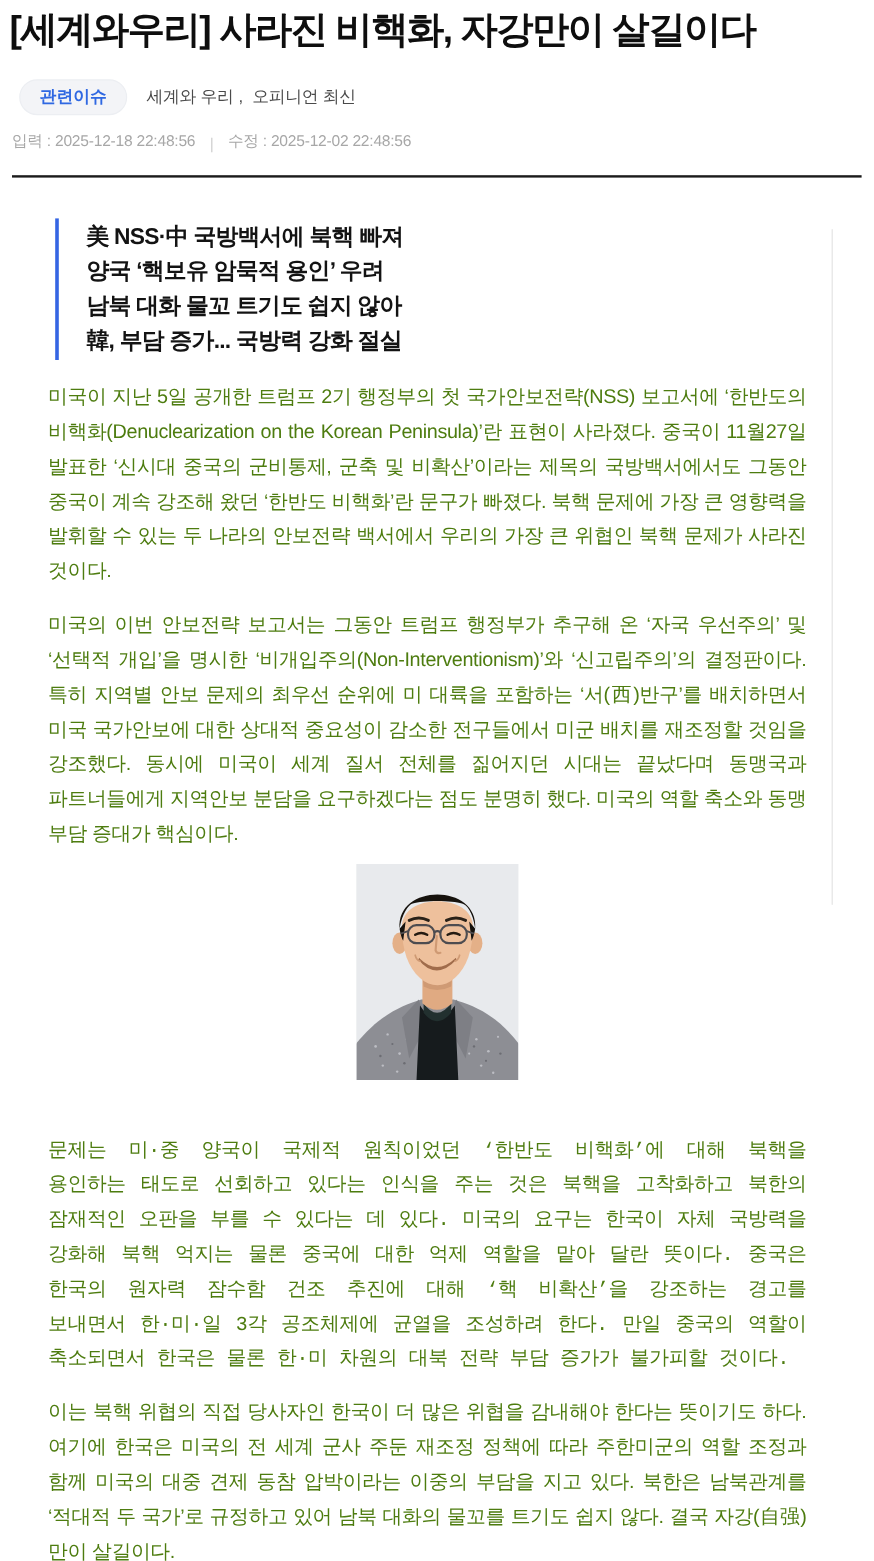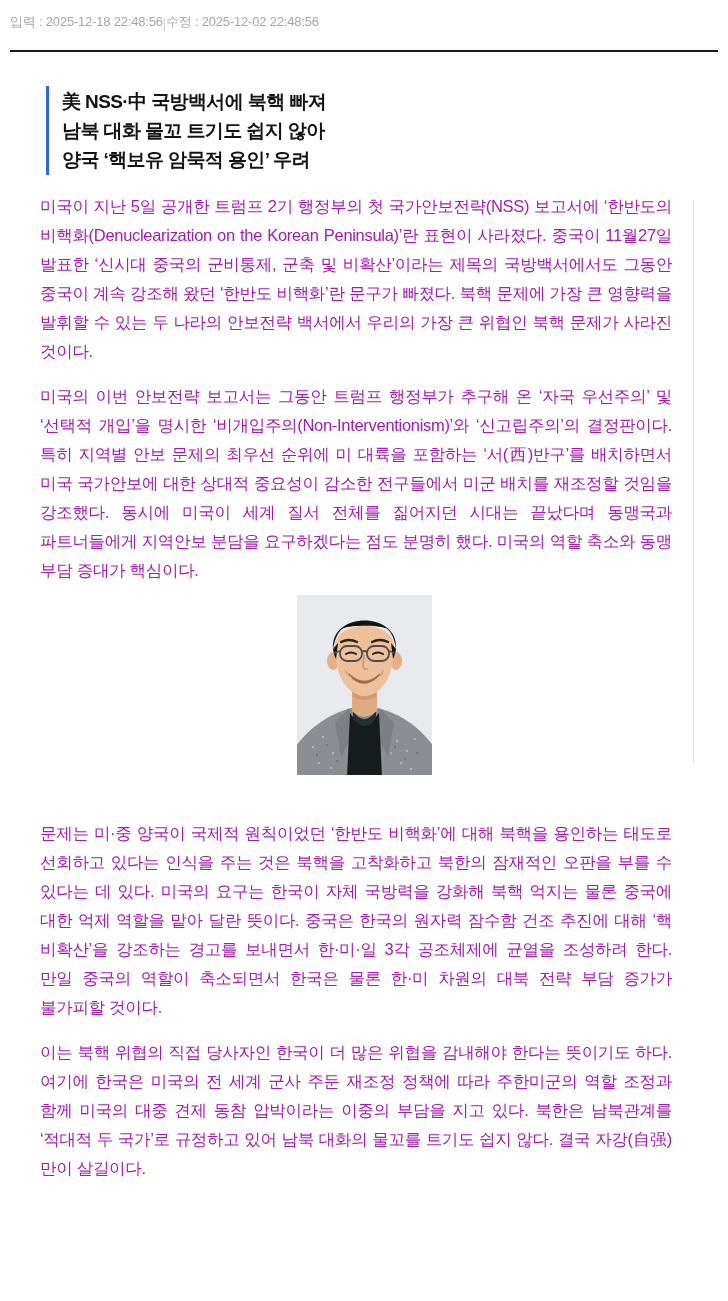--- a/index.html
+++ b/index.html
@@ -22,83 +22,92 @@
   }
   .issue-badge{
     display:inline-block;background:#f3f4f7;border:1px solid #eceef2;
     color:#2f68e2;font-size:14px;font-weight:700;
     padding:5px 16px;border-radius:16px;cursor:pointer;
   }
   .cats{font-size:14px;color:#4a4a4a;letter-spacing:-0.2px;}
   .cats a{color:#4a4a4a;text-decoration:none;cursor:pointer;}
   .cats .comma{margin:0 4px;color:#4a4a4a;}
   .date-row{
-    display:flex;align-items:flex-end;
+    display:flex;align-items:flex-end;gap:12px;
     margin:13px 0 0 10px;
     font-size:13px;color:#a7a7a7;letter-spacing:-0.2px;
   }
   .date-row .bar{color:#d0d0d0;}
   .top-divider{
     border:0;border-top:2px solid #1b1b1b;
     margin:19px 10px 0 10px;
   }
 
   
   .lead-quote{
     margin:34px 120px 0 46px;
     border-left:3px solid #3565e3;
-    padding:1px 0 1px 13px;
+    padding:1px 0 1px 23px;
     font-size:19px;font-weight:700;line-height:29px;
     color:#131313;letter-spacing:-0.6px;
   }
   .lead-quote span{display:block;}
 
   
   .side-rule{
     position:absolute;left:693px;top:187px;width:1px;height:563px;
     background:#e4e4e4;
   }
 
   
   .article-body{margin:17px 56px 0 40px;}
   .article-body p{
-    margin:0;font-size:16.5px;line-height:29px;color:#a21caf;
+    margin:0;font-size:16.5px;line-height:29px;color:#4d7c0f;
     letter-spacing:-0.3px;text-align:justify;word-break:keep-all;
   }
   .article-body p + p{margin-top:16px;}
-  .article-body p.after-photo{margin-top:44px;}
+  .article-body p.after-photo{margin-top:44px;font-family:Liberation Mono, monospace;}
 
   
   .photo-wrap{
     width:135px;height:180px;margin:10px auto 0 auto;
     overflow:hidden;background:#e8eaed;
   }
   .photo-wrap svg{display:block;}
 </style>
 </head>
 <body>
 
 <div class="page">
 
+  <h1 class="headline">[세계와우리] 사라진 비핵화, 자강만이 살길이다</h1>
 
+  <div class="meta-row">
+    <span class="issue-badge">관련이슈</span>
+    <span class="cats">
+      <a>세계와 우리</a><span class="comma">,</span>
+      <a>오피니언 최신</a>
+    </span>
+  </div>
 
   <div class="date-row">
     <span>입력 : 2025-12-18 22:48:56</span>
     <span class="bar">|</span>
     <span>수정 : 2025-12-02 22:48:56</span>
   </div>
 
   <hr class="top-divider">
 
   <div class="side-rule"></div>
 
   <div class="lead-quote">
     <span>美 NSS·中 국방백서에 북핵 빠져</span>
+    <span>양국 ‘핵보유 암묵적 용인’ 우려</span>
     <span>남북 대화 물꼬 트기도 쉽지 않아</span>
-    <span>양국 ‘핵보유 암묵적 용인’ 우려</span>
+    <span>韓, 부담 증가... 국방력 강화 절실</span>
   </div>
 
   <div class="article-body">
     <p>미국이 지난 5일 공개한 트럼프 2기 행정부의 첫 국가안보전략(NSS) 보고서에 ‘한반도의 비핵화(Denuclearization on the Korean Peninsula)’란 표현이 사라졌다. 중국이 11월27일 발표한 ‘신시대 중국의 군비통제, 군축 및 비확산’이라는 제목의 국방백서에서도 그동안 중국이 계속 강조해 왔던 ‘한반도 비핵화’란 문구가 빠졌다. 북핵 문제에 가장 큰 영향력을 발휘할 수 있는 두 나라의 안보전략 백서에서 우리의 가장 큰 위협인 북핵 문제가 사라진 것이다.</p>
     <p>미국의 이번 안보전략 보고서는 그동안 트럼프 행정부가 추구해 온 ‘자국 우선주의’ 및 ‘선택적 개입’을 명시한 ‘비개입주의(Non-Interventionism)’와 ‘신고립주의’의 결정판이다. 특히 지역별 안보 문제의 최우선 순위에 미 대륙을 포함하는 ‘서(西)반구’를 배치하면서 미국 국가안보에 대한 상대적 중요성이 감소한 전구들에서 미군 배치를 재조정할 것임을 강조했다. 동시에 미국이 세계 질서 전체를 짊어지던 시대는 끝났다며 동맹국과 파트너들에게 지역안보 분담을 요구하겠다는 점도 분명히 했다. 미국의 역할 축소와 동맹 부담 증대가 핵심이다.</p>
   </div>
 
   <div class="photo-wrap">
 
     <svg width="135" height="180" viewBox="0 0 135 180" xmlns="http://www.w3.org/2000/svg">

